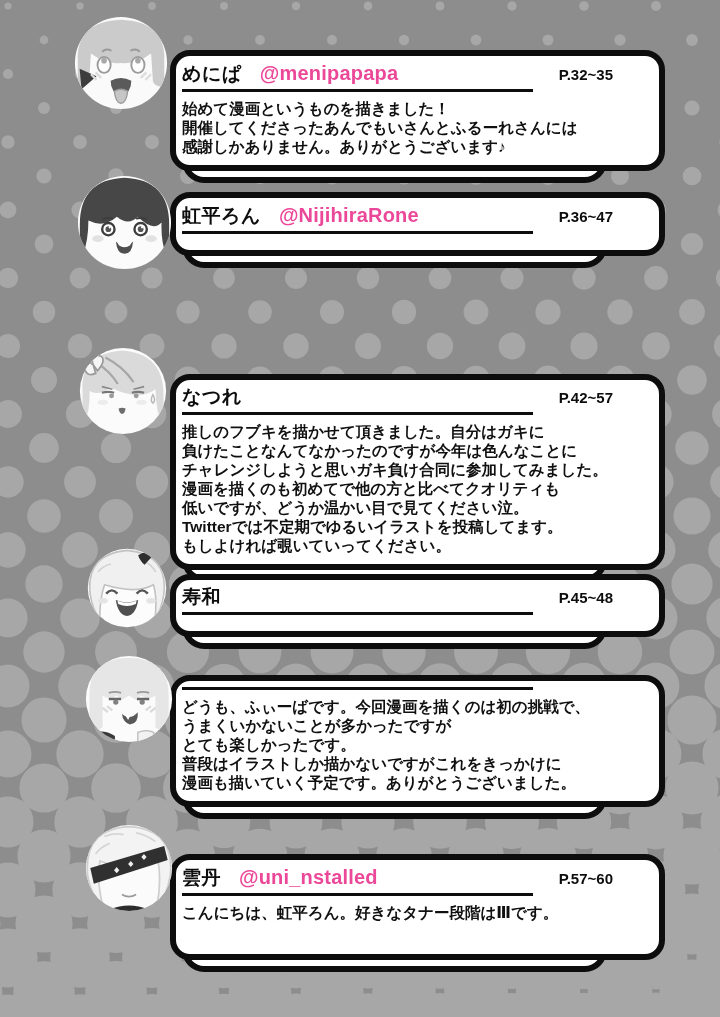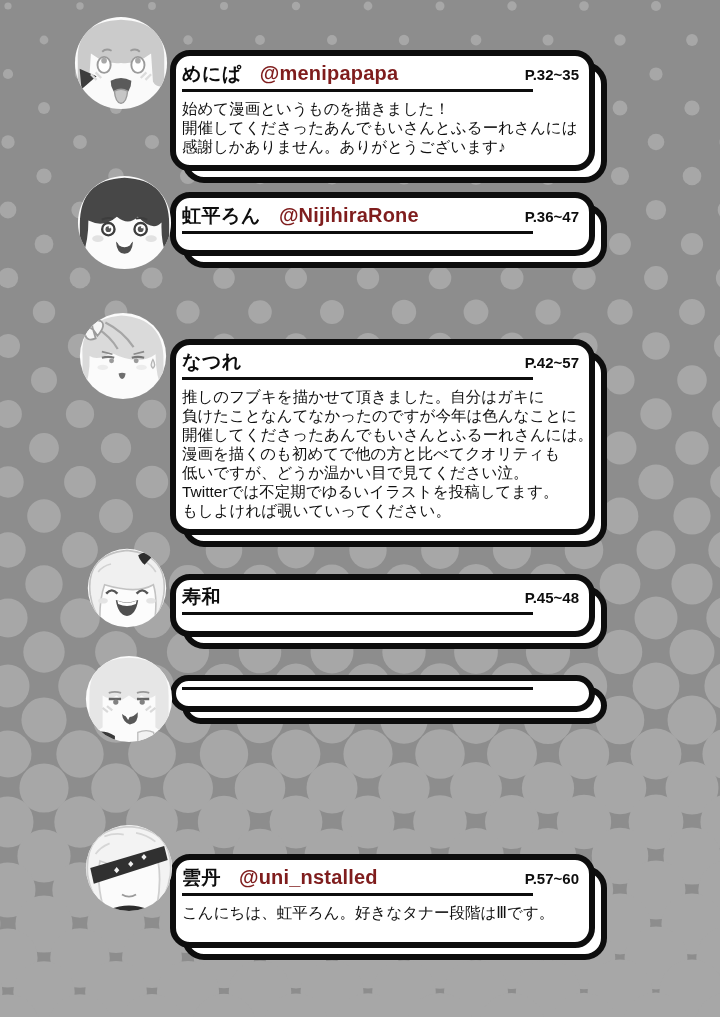--- a/index.html
+++ b/index.html
@@ -8,46 +8,46 @@
     position:relative;width:720px;height:1017px;overflow:hidden;
     background:var(--bg-base,#8d8d8d);
     font-family:"Liberation Sans","DejaVu Sans",sans-serif;
   }
   #halftone-bg{position:absolute;left:0;top:0;width:720px;height:1017px;display:block;}
   .entries{position:absolute;left:0;top:0;width:720px;height:1017px;}
 
   .entry{position:absolute;left:170px;width:425px;}
   .entry-1{top:50px}
   .entry-2{top:192px}
-  .entry-3{top:339px}
+  .entry-3{top:374px}
   .entry-4{top:574px}
   .entry-5{top:675px}
   .entry-6{top:854px}
 
   .card-back{
     position:absolute;left:12px;top:12px;width:425px;height:100%;
     box-sizing:border-box;background:var(--card-fill,#fff);
     border:6px solid var(--card-border,#0d0d0d);border-radius:22px;
   }
   .card{
-    position:relative;box-sizing:border-box;width:425px;
+    position:relative;box-sizing:border-box;width:495px;
     background:var(--card-fill,#fff);
     border:6px solid var(--card-border,#0d0d0d);
     border-radius:20px;
     padding:4px 10px 9px 6px;
     overflow:hidden;
   }
-  .entry-6 .card{padding-bottom:20px;}
+  .entry-6 .card{padding-bottom:32px;}
 
   .card-header{display:flex;align-items:baseline;line-height:24px;white-space:nowrap;padding-top:1px;}
   .artist-name{font-size:19px;font-weight:bold;color:#0d0d0d;letter-spacing:.5px;}
-  .artist-handle{font-size:20px;font-weight:bold;color:#7f1d1d;margin-left:18px;letter-spacing:.2px;}
-  .page-range{font-size:15px;font-weight:bold;color:#0d0d0d;margin-left:auto;}
+  .artist-handle{font-size:20px;font-weight:bold;color:#ec4899;margin-left:18px;letter-spacing:.2px;}
+  .page-range{font-size:15px;font-weight:bold;color:#0d0d0d;margin-left:auto;margin-right:36px;}
   .divider{height:3px;background:var(--card-border,#0d0d0d);width:351px;margin:2px 0 7px;}
-  .comment{font-size:15.5px;line-height:19px;font-weight:normal;color:#101010;white-space:pre;letter-spacing:0;}
+  .comment{font-size:15.5px;line-height:19px;font-weight:bold;color:#101010;white-space:pre;letter-spacing:0;}
 
   .avatar{position:absolute;z-index:3;}
   .avatar svg{width:100%;height:100%;display:block;}
   .avatar-1{left:-96px;top:-34px;width:94px;height:94px;}
   .avatar-2{left:-93px;top:-17px;width:95px;height:95px;}
   .avatar-3{left:-91px;top:-27px;width:88px;height:88px;}
   .avatar-4{left:-83px;top:-26px;width:80px;height:80px;}
   .avatar-5{left:-85px;top:-20px;width:88px;height:88px;}
   .avatar-6{left:-85px;top:-30px;width:88px;height:88px;}
 </style>
@@ -528,21 +528,21 @@
         </div>
     <div class="card-back"></div>
     <div class="card">
       <div class="card-header">
         <span class="artist-name">なつれ</span>
         <span class="page-range">P.42~57</span>
       </div>
       <div class="divider"></div>
       <div class="comment">推しのフブキを描かせて頂きました。自分はガキに
 負けたことなんてなかったのですが今年は色んなことに
-開催してくださったあんでもいさんとふるーれさんには。
+チャレンジしようと思いガキ負け合同に参加してみました。
 漫画を描くのも初めてで他の方と比べてクオリティも
 低いですが、どうか温かい目で見てください泣。
 Twitterでは不定期でゆるいイラストを投稿してます。
 もしよければ覗いていってください。</div>
     </div>
   </div>
       <div class="entry entry-4">
     <div class="avatar avatar-4">
           <svg viewBox="0 0 100 100">
 <defs>
@@ -591,20 +591,25 @@
 <path d="M42,67 Q51,75 60,65 Q61,78 51,79 Q43,76 42,67 Z" fill="#585858"></path>
 <path d="M46,69 L49,74 L52,68 Z" fill="#fff"></path>
 <path d="M2,92 Q18,82 34,92 L34,100 L2,100 Z" fill="#3a3a3a"></path>
 <path d="M60,88 Q70,84 78,88 L78,100 L60,100 Z" fill="#f2f2f2" stroke="#bbb" stroke-width="1.5"></path>
 </g>
           </svg>
         </div>
     <div class="card-back"></div>
     <div class="card">
       <div class="divider"></div>
+      <div class="comment">どうも、ふぃーばです。今回漫画を描くのは初の挑戦で、
+うまくいかないことが多かったですが
+とても楽しかったです。
+普段はイラストしか描かないですがこれをきっかけに
+漫画も描いていく予定です。ありがとうございました。</div>
     </div>
   </div>
       <div class="entry entry-6">
     <div class="avatar avatar-6">
           <svg viewBox="0 0 100 100">
 <defs>
               <clipPath id="clip-av6">
                 <circle cx="50" cy="50" r="49"></circle>
               </clipPath>
             </defs>

